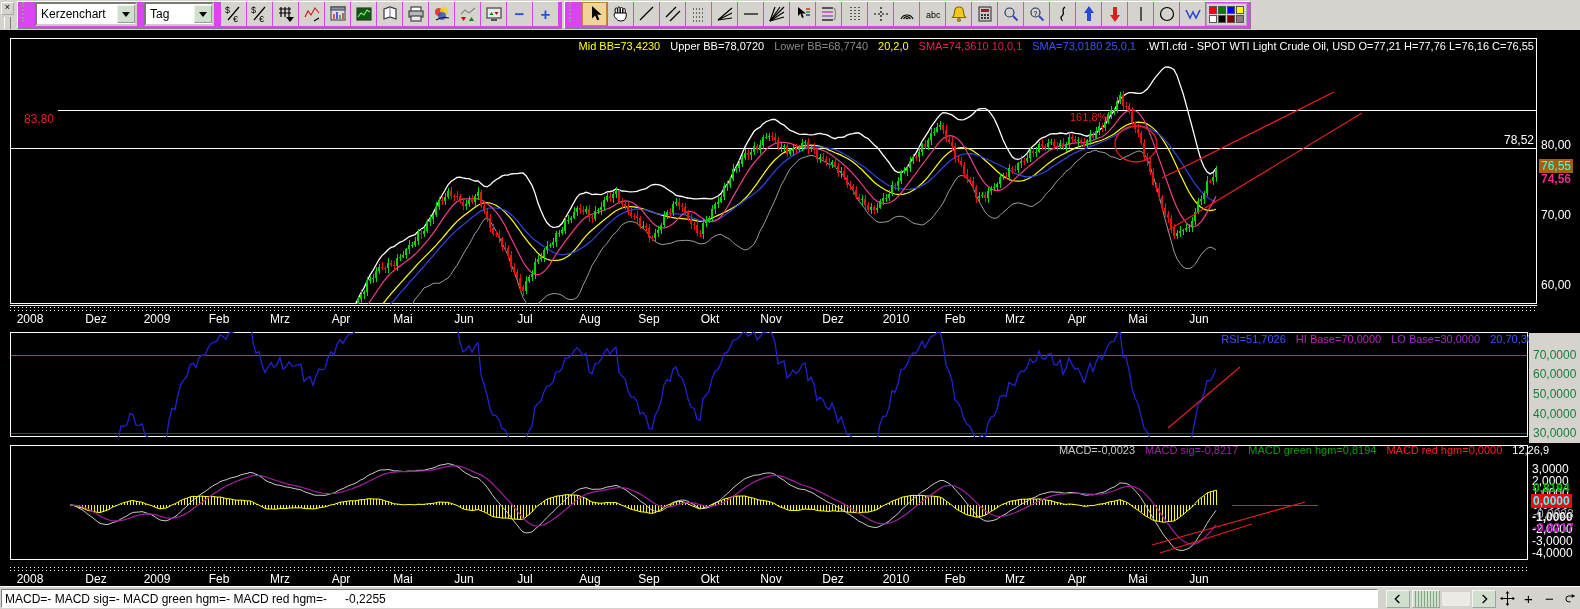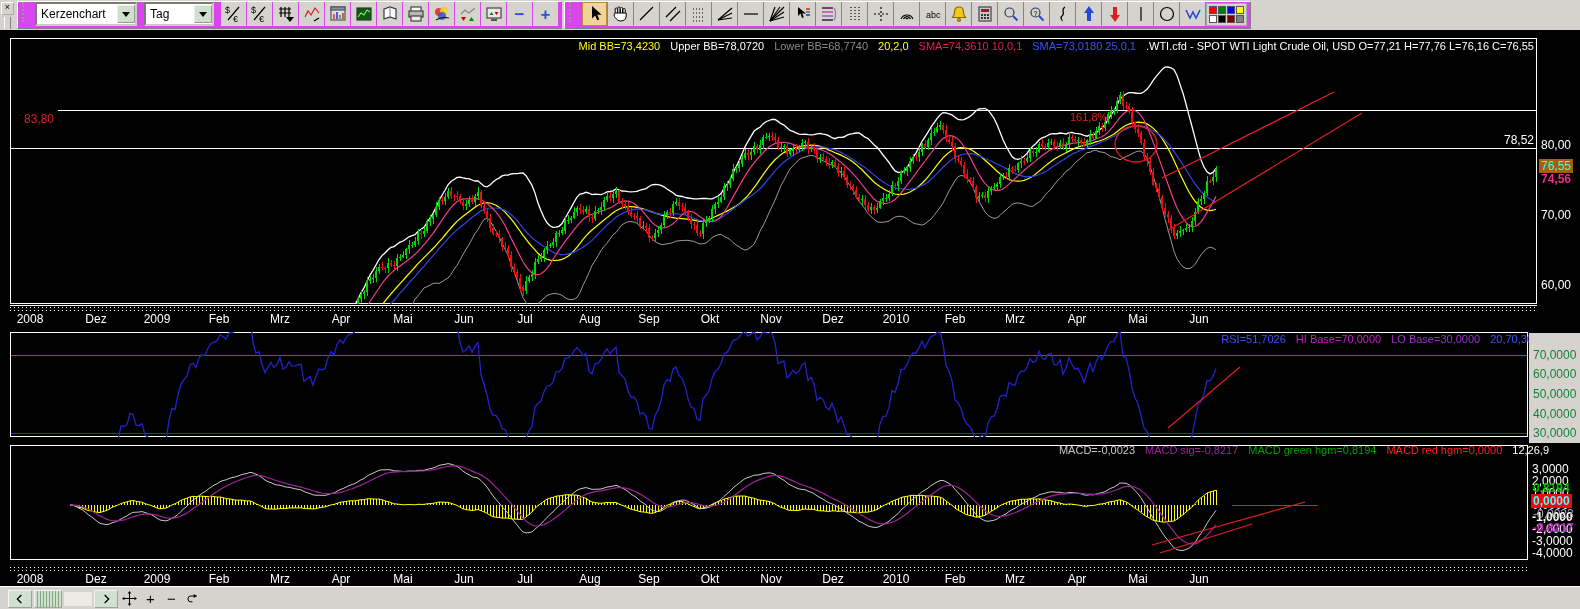--- a/index.html
+++ b/index.html
@@ -463,20 +463,24 @@
       <div class="ov monthlbl" style="left: 833px; top: 542px;">Dez</div>
       <div class="ov monthlbl" style="left: 896px; top: 542px;">2010</div>
       <div class="ov monthlbl" style="left: 955px; top: 542px;">Feb</div>
       <div class="ov monthlbl" style="left: 1015px; top: 542px;">Mrz</div>
       <div class="ov monthlbl" style="left: 1077px; top: 542px;">Apr</div>
       <div class="ov monthlbl" style="left: 1138px; top: 542px;">Mai</div>
       <div class="ov monthlbl" style="left: 1199px; top: 542px;">Jun</div>
     </div>
 
   <div id="status-row">
+    <div class="status-field">
+      <span>MACD=- MACD sig=- MACD green hgm=- MACD red hgm=-</span>
+      <span>-0,2255</span>
+    </div>
     <div id="scroll-controls">
         <div class="sc-btn">
           <svg width="12" height="12" viewBox="0 0 18 18" fill="none" stroke="#000" stroke-width="1.2">
             <path d="M11 3L5 9l6 6" stroke-width="2"></path>
           </svg>
         </div>
         <div class="sc-thumb"></div>
         <div class="sc-track"></div>
         <div class="sc-btn">
           <svg width="12" height="12" viewBox="0 0 18 18" fill="none" stroke="#000" stroke-width="1.2">

